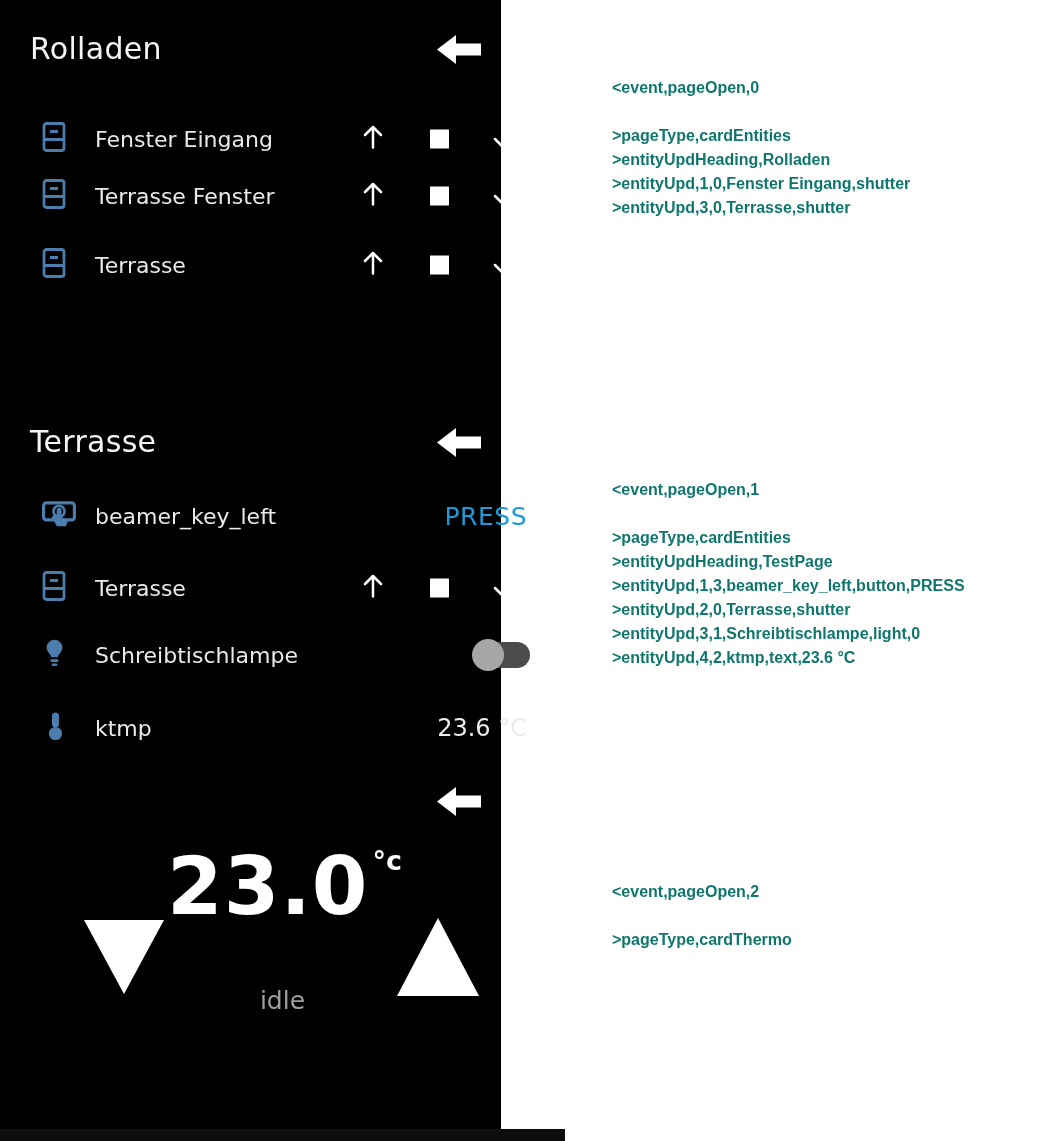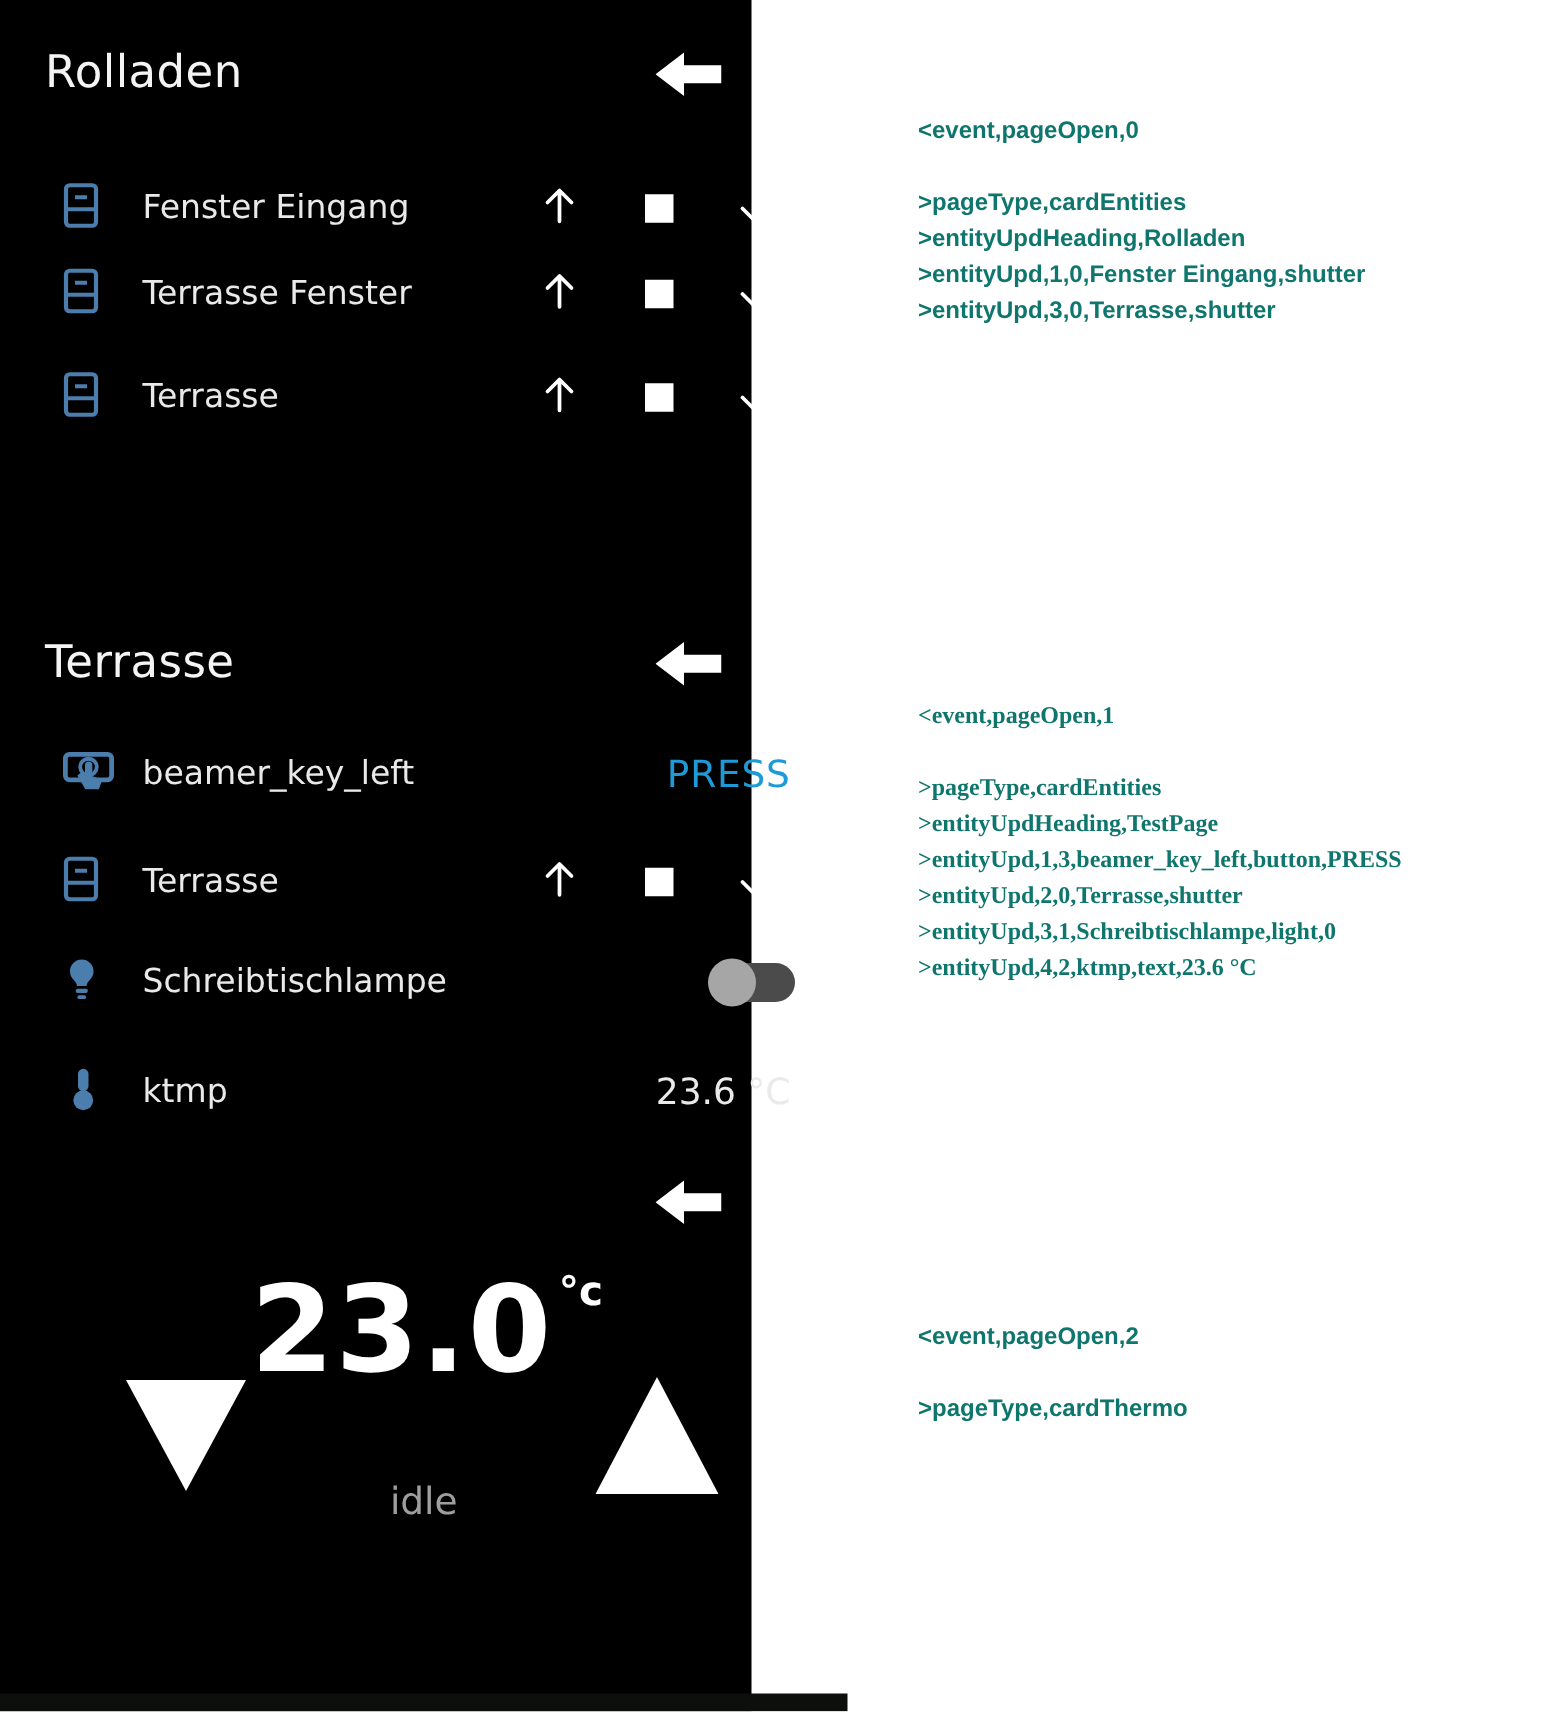--- a/index.html
+++ b/index.html
@@ -44,21 +44,21 @@
   .thermo-name{position:absolute;left:0;top:1084px;width:565px;text-align:center;
                font-size:31px;color:#f2f2f2;}
   .tri{position:absolute;cursor:pointer;}
 
   
   .log-block{position:absolute;left:612px;width:430px;color:#0f766e;
              font-family:"Liberation Sans","DejaVu Sans",sans-serif;
              font-weight:bold;font-size:16px;}
   .log-line{height:24px;line-height:24px;white-space:nowrap;}
   .log-block-0{top:76px;}
-  .log-block-1{top:466px;font-family:Liberation Serif, serif;}
+  .log-block-1{top:478px;}
   .log-block-2{top:880px;}
 </style>
 </head>
 <body>
 
 <svg width="0" height="0" style="position:absolute">
   <defs>
     <g id="arrow-left-shape">
         <polygon points="0,15.5 19,1 19,9.5 44,9.5 44,21.5 19,21.5 19,30" fill="#ffffff"></polygon>
       </g>

